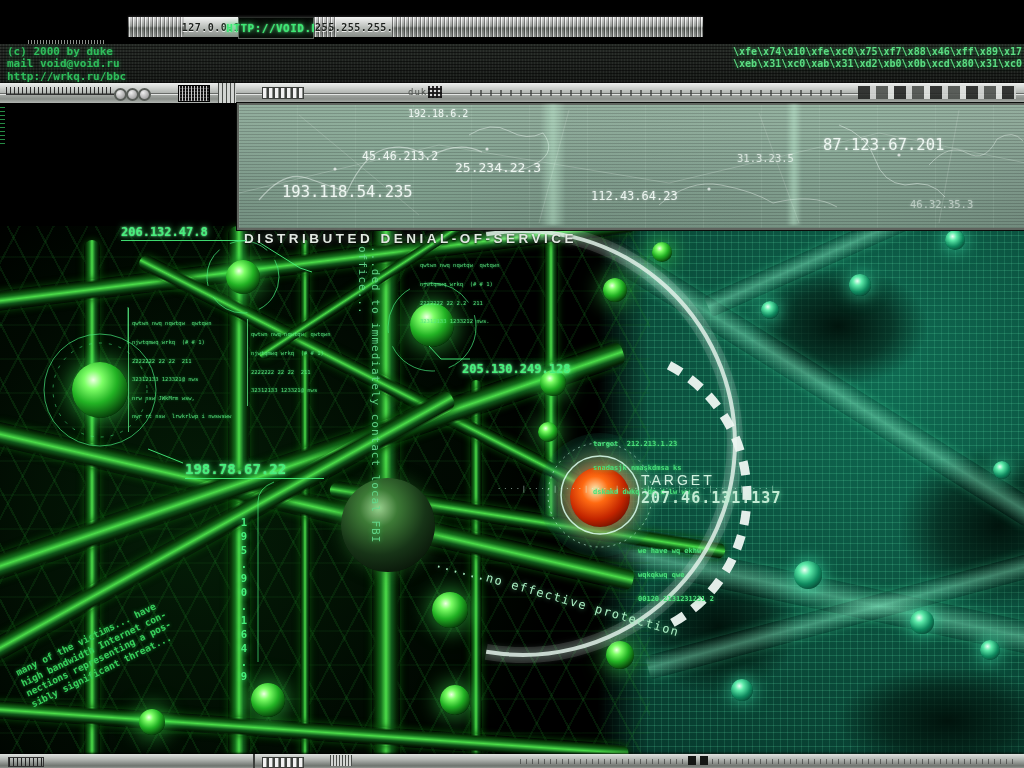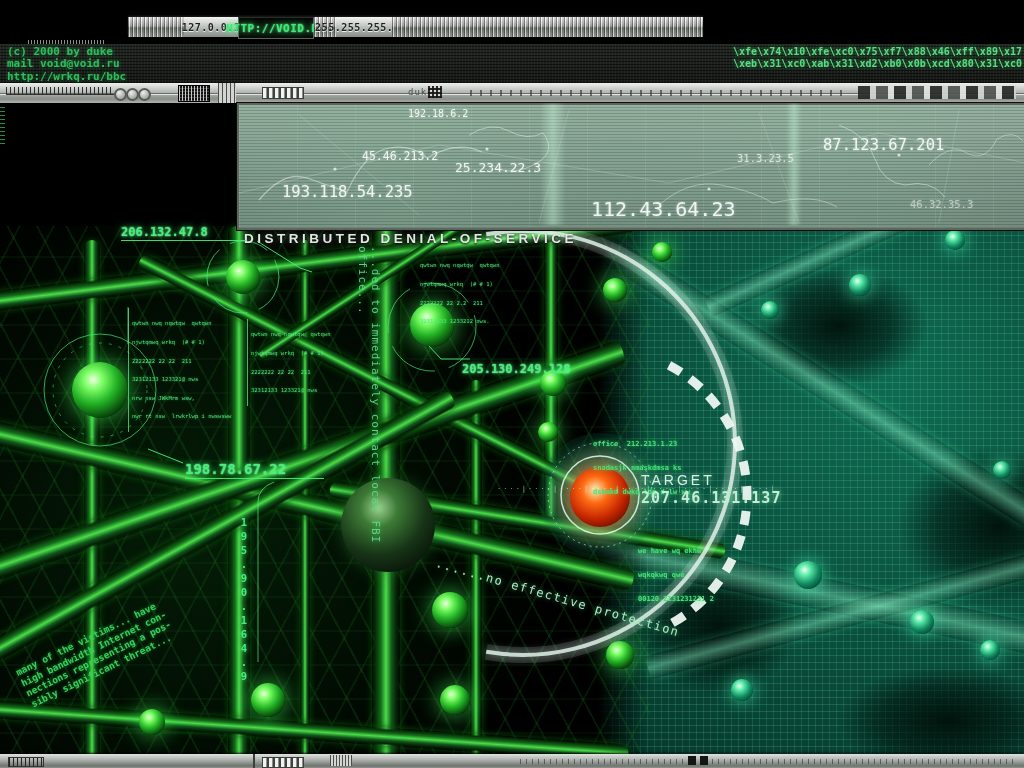--- a/index.html
+++ b/index.html
@@ -305,21 +305,21 @@
   <div class="abs streak" style="left:540px;width:26px"></div>
   <div class="abs streak" style="left:786px;width:16px"></div>
 
   <div class="abs">
     <span class="map-ip" style="left:408px;top:108px;font-size:10px">192.18.6.2</span>
     <span class="map-ip" style="left:362px;top:149px;font-size:11.5px">45.46.213.2</span>
     <span class="map-ip" style="left:455px;top:160px;font-size:13px">25.234.22.3</span>
     <span class="map-ip" style="left:282px;top:183px;font-size:15.5px">193.118.54.235</span>
     <span class="map-ip" style="left:823px;top:136px;font-size:15.5px">87.123.67.201</span>
     <span class="map-ip" style="left:737px;top:152px;font-size:10.5px;opacity:.8">31.3.23.5</span>
-    <span class="map-ip" style="left:591px;top:197px;font-size:20px">112.43.64.23</span>
+    <span class="map-ip" style="left:591px;top:189px;font-size:12px">112.43.64.23</span>
     <span class="map-ip" style="left:910px;top:198px;font-size:10.5px;opacity:.6">46.32.35.3</span>
   </div>
 
   <div class="abs" id="main-title">DISTRIBUTED  DENIAL-OF-SERVICE</div>
 
   <span class="ip underlined" style="left:121px;top:225px;font-size:12px">206.132.47.8</span>
   <span class="ip" style="left:462px;top:362px;font-size:12px">205.130.249.128</span>
   <span class="ip underlined" style="left:185px;top:461px;font-size:14px">198.78.67.22</span>
   <span class="abs vert-ip">195.90.164.9</span>
 
@@ -338,21 +338,21 @@
     <div>32312133 123321@ nws</div>
   </div>
   <div class="glitch" style="left:420px;top:250px">
     <div>qwtwn nwq nqwtqw  qwtqwn</div>
     <div>njwtqmwq wrkq  (# # 1)</div>
     <div>2222222 22 2.2  211</div>
     <div>32312133 1233212 nws.</div>
   </div>
 
   <div class="tinfo" style="left:593px;top:424px">
-    <div>office  212.213.1.23</div>
+    <div>target  212.213.1.23</div>
     <div>snadasjk nmaskdmsa ks</div>
     <div>dskakd dwkq ldq,d lw ww –</div>
   </div>
   <span class="abs ruler-marks">····|····|····|····|····|····|····|····|····|</span>
   <span class="abs" id="target-label">TARGET</span>
   <span class="abs" id="target-ip">207.46.131.137</span>
   <div class="tinfo" style="left:638px;top:531px">
     <div>we have wq ekhw</div>
     <div>wqkqkwq qwe</div>
     <div>00120.2131231231 2</div>

